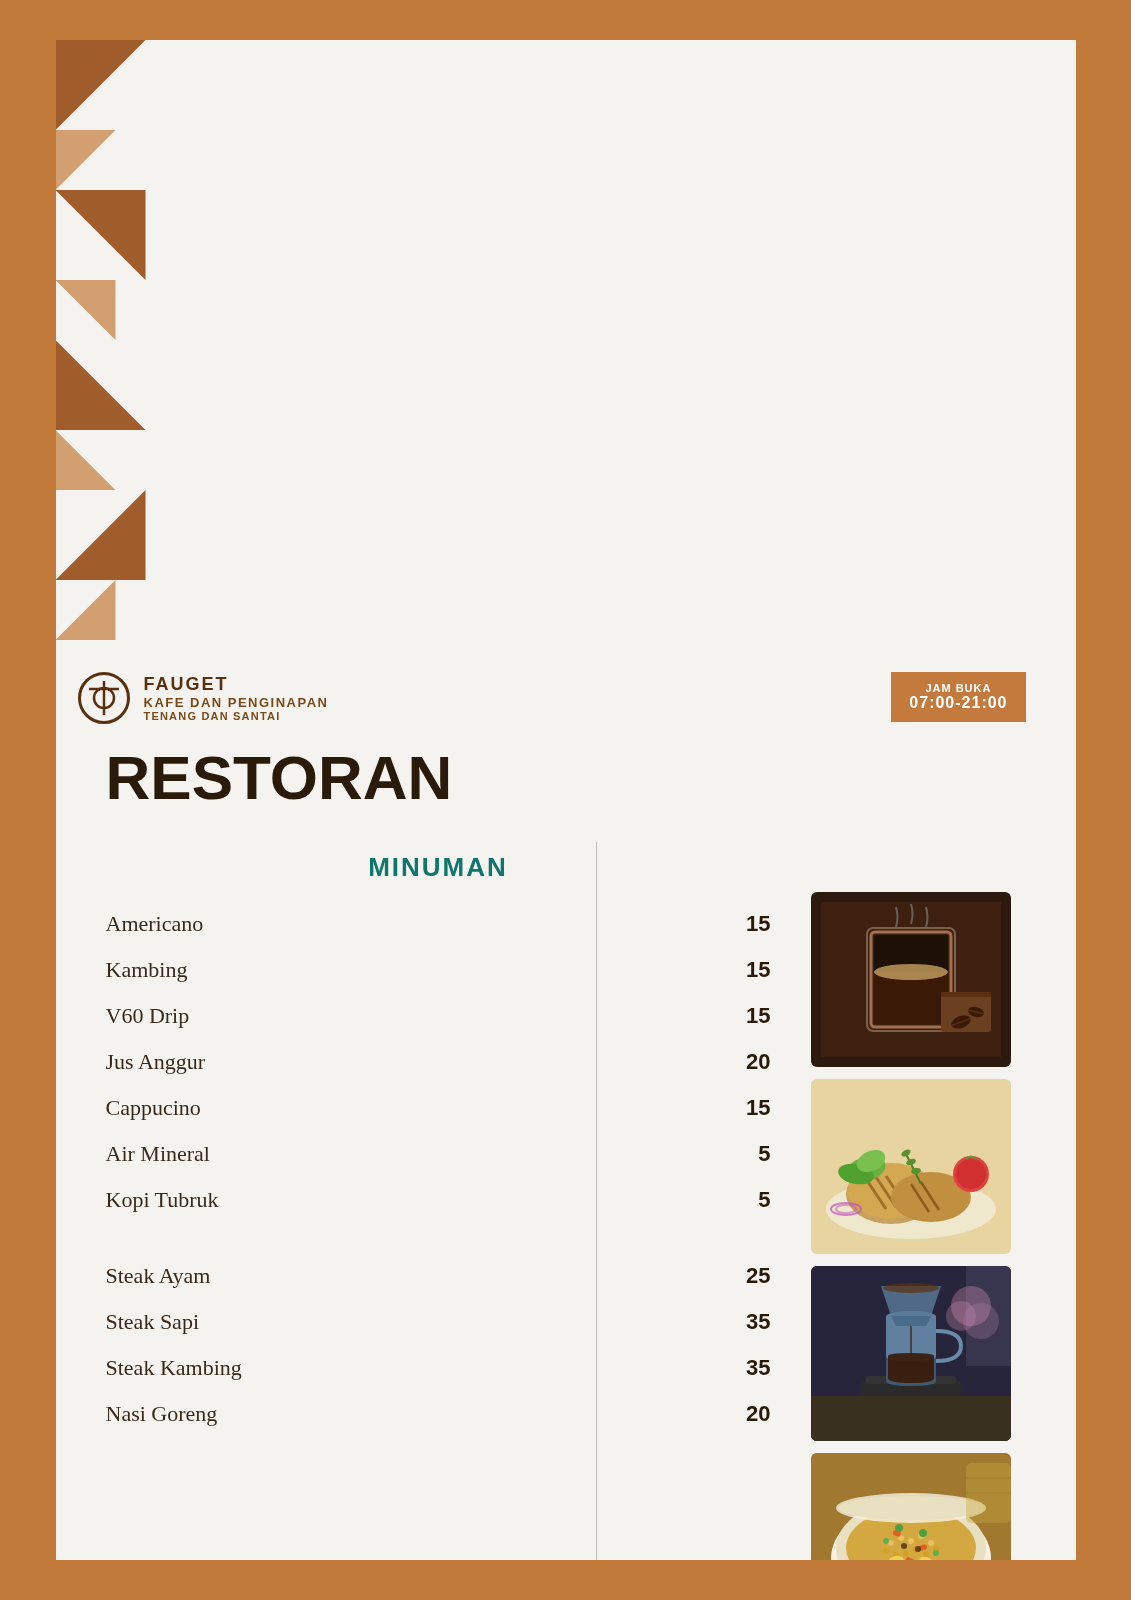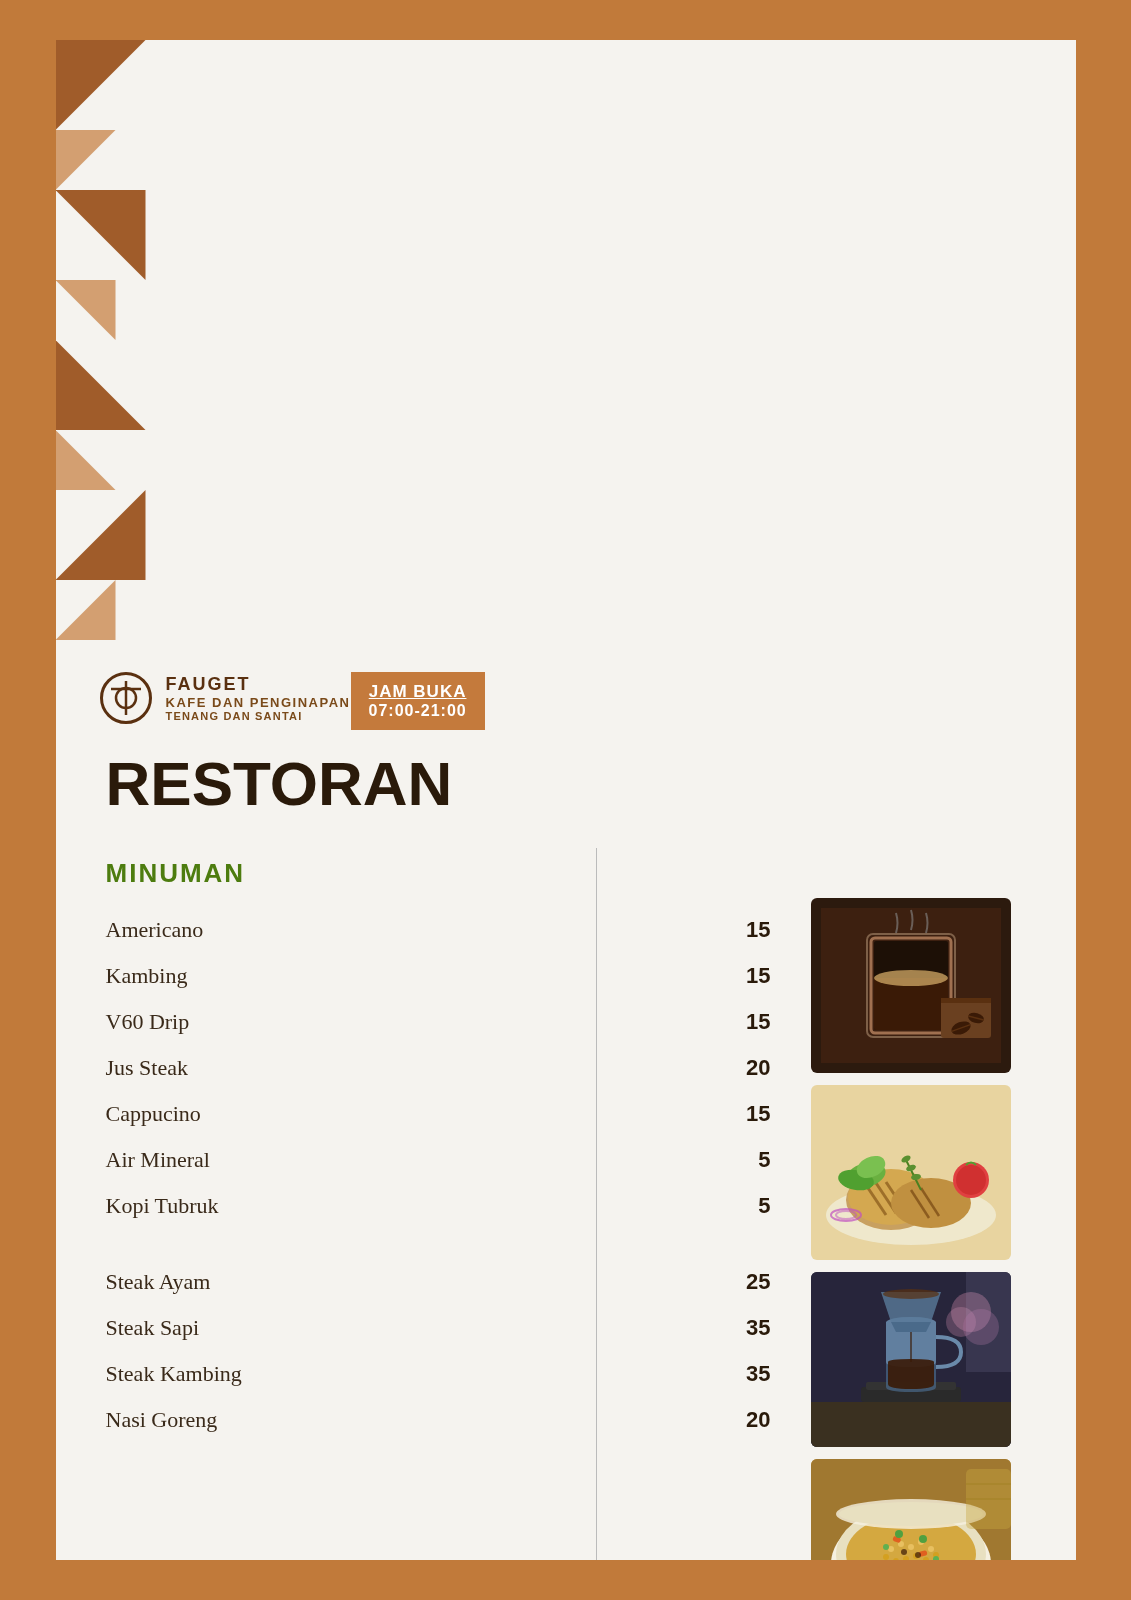--- a/index.html
+++ b/index.html
@@ -73,23 +73,23 @@
       background: #c47a3c;
       clip-path: polygon(100% 0, 0 100%, 100% 100%);
       opacity: 0.7;
     }
 
     
     .header {
       position: relative;
       z-index: 2;
       display: flex;
-      justify-content: flex-start;
+      justify-content: space-between;
       align-items: flex-start;
-      padding: 32px 50px 20px 44px;
+      padding: 32px 50px 20px 22px;
     }
 
     .logo-area {
       display: flex;
       align-items: center;
       gap: 14px;
     }
 
     .logo-icon {
       width: 52px;
@@ -135,47 +135,47 @@
     .hours-badge {
       background: #c47a3c;
       color: white;
       padding: 10px 18px;
       text-align: center;
       font-family: Arial, sans-serif;
       font-weight: 700;
     }
 
     .hours-label {
-      font-size: 17px;
+      font-size: 11px;
       letter-spacing: 1px;
-      text-decoration: underline;
     }
 
     .hours-time {
       font-size: 16px;
       letter-spacing: 1px;
     }
 
     .menu-title {
       font-family: Arial, sans-serif;
       font-weight: 900;
       font-size: 62px;
       color: #2a1a0a;
       line-height: 1.1;
       margin-bottom: 30px;
     }
 
     .section-title {
       font-family: Arial, sans-serif;
       font-weight: 900;
       font-size: 26px;
-      color: #4d7c0f;
+      color: #0f766e;
       letter-spacing: 2px;
       margin-bottom: 18px;
       margin-top: 10px;
+      text-align: center;
     }
 
     .menu-item {
       display: flex;
       justify-content: space-between;
       align-items: flex-end;
       padding: 10px 0;
       border-bottom: none;
     }
 
@@ -264,21 +264,21 @@
           </div>
           <div class="menu-item">
             <span class="item-name">Kambing</span>
             <span class="item-price">15</span>
           </div>
           <div class="menu-item">
             <span class="item-name">V60 Drip</span>
             <span class="item-price">15</span>
           </div>
           <div class="menu-item">
-            <span class="item-name">Jus Steak</span>
+            <span class="item-name">Jus Anggur</span>
             <span class="item-price">20</span>
           </div>
           <div class="menu-item">
             <span class="item-name">Cappucino</span>
             <span class="item-price">15</span>
           </div>
           <div class="menu-item">
             <span class="item-name">Air Mineral</span>
             <span class="item-price">5</span>
           </div>

